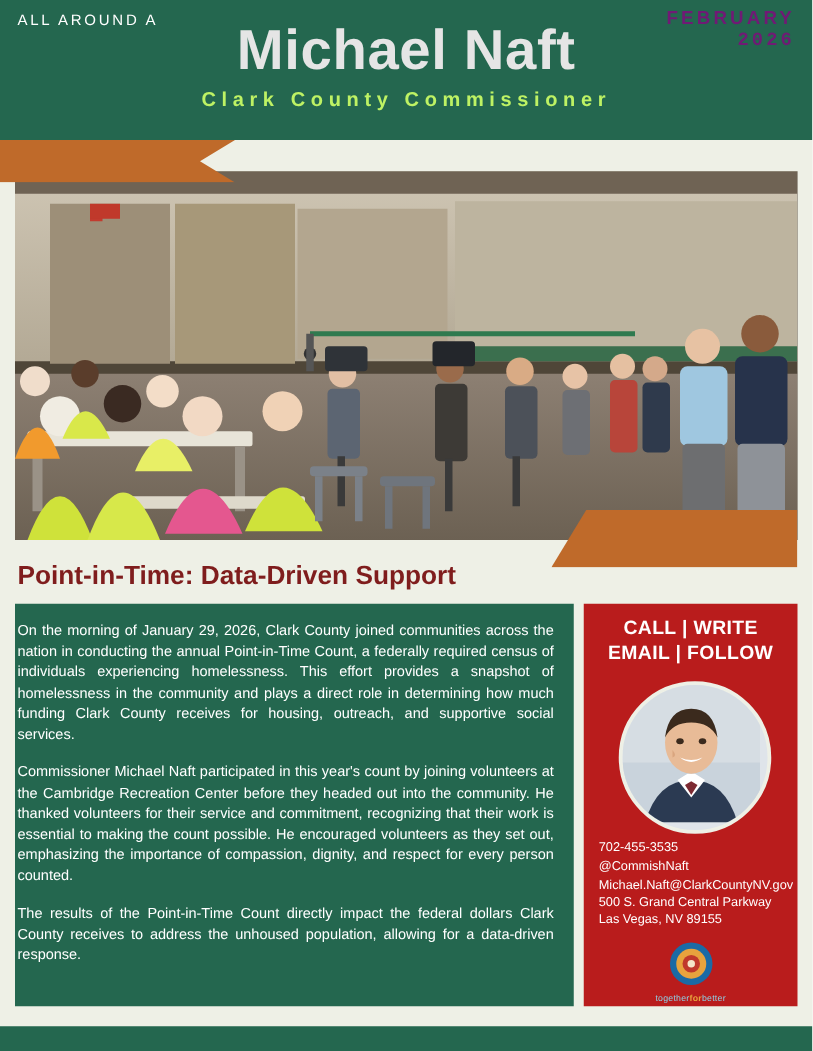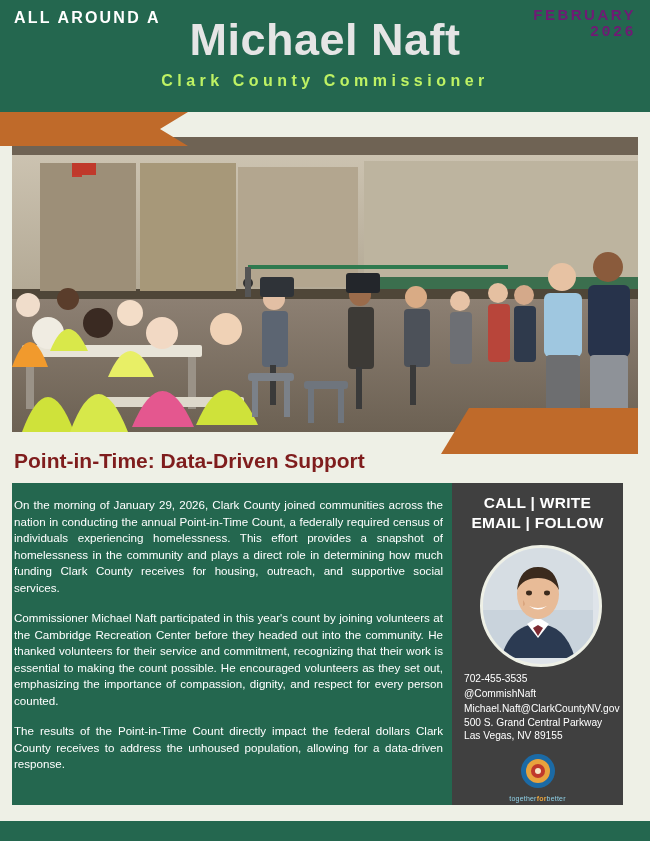--- a/index.html
+++ b/index.html
@@ -56,22 +56,22 @@
     width: 188px;
     height: 34px;
     background: #bf6a2a;
     clip-path: polygon(0 0, 188px 0, 160px 17px, 188px 34px, 0 34px);
     z-index: 5;
   }
   .ribbon-label {
     position: absolute;
     left: 14px; top: 9px;
     color: #ffffff;
-    font-size: 16px;
-    font-weight: bold;
+    font-size: 12px;
+    font-weight: normal;
     letter-spacing: 2.2px;
   }
   
   .hero {
     position: absolute;
     left: 12px; top: 137px;
     width: 626px;
     height: 295px;
     overflow: hidden;
     background: #5a5147;
@@ -126,24 +126,24 @@
   .body-col p {
     margin: 0 0 14px 0;
     color: #ffffff;
     font-size: 11.6px;
     line-height: 16.5px;
     text-align: justify;
   }
   
   .contact-col {
     position: absolute;
-    left: 452px; top: 483px;
+    left: 467px; top: 483px;
     width: 171px;
     height: 322px;
-    background: #404040;
+    background: #b91c1c;
     box-sizing: border-box;
   }
   .contact-title {
     position: absolute;
     left: 0; top: 10px;
     width: 171px;
     text-align: center;
     color: #ffffff;
     font-size: 15.5px;
     font-weight: bold;

